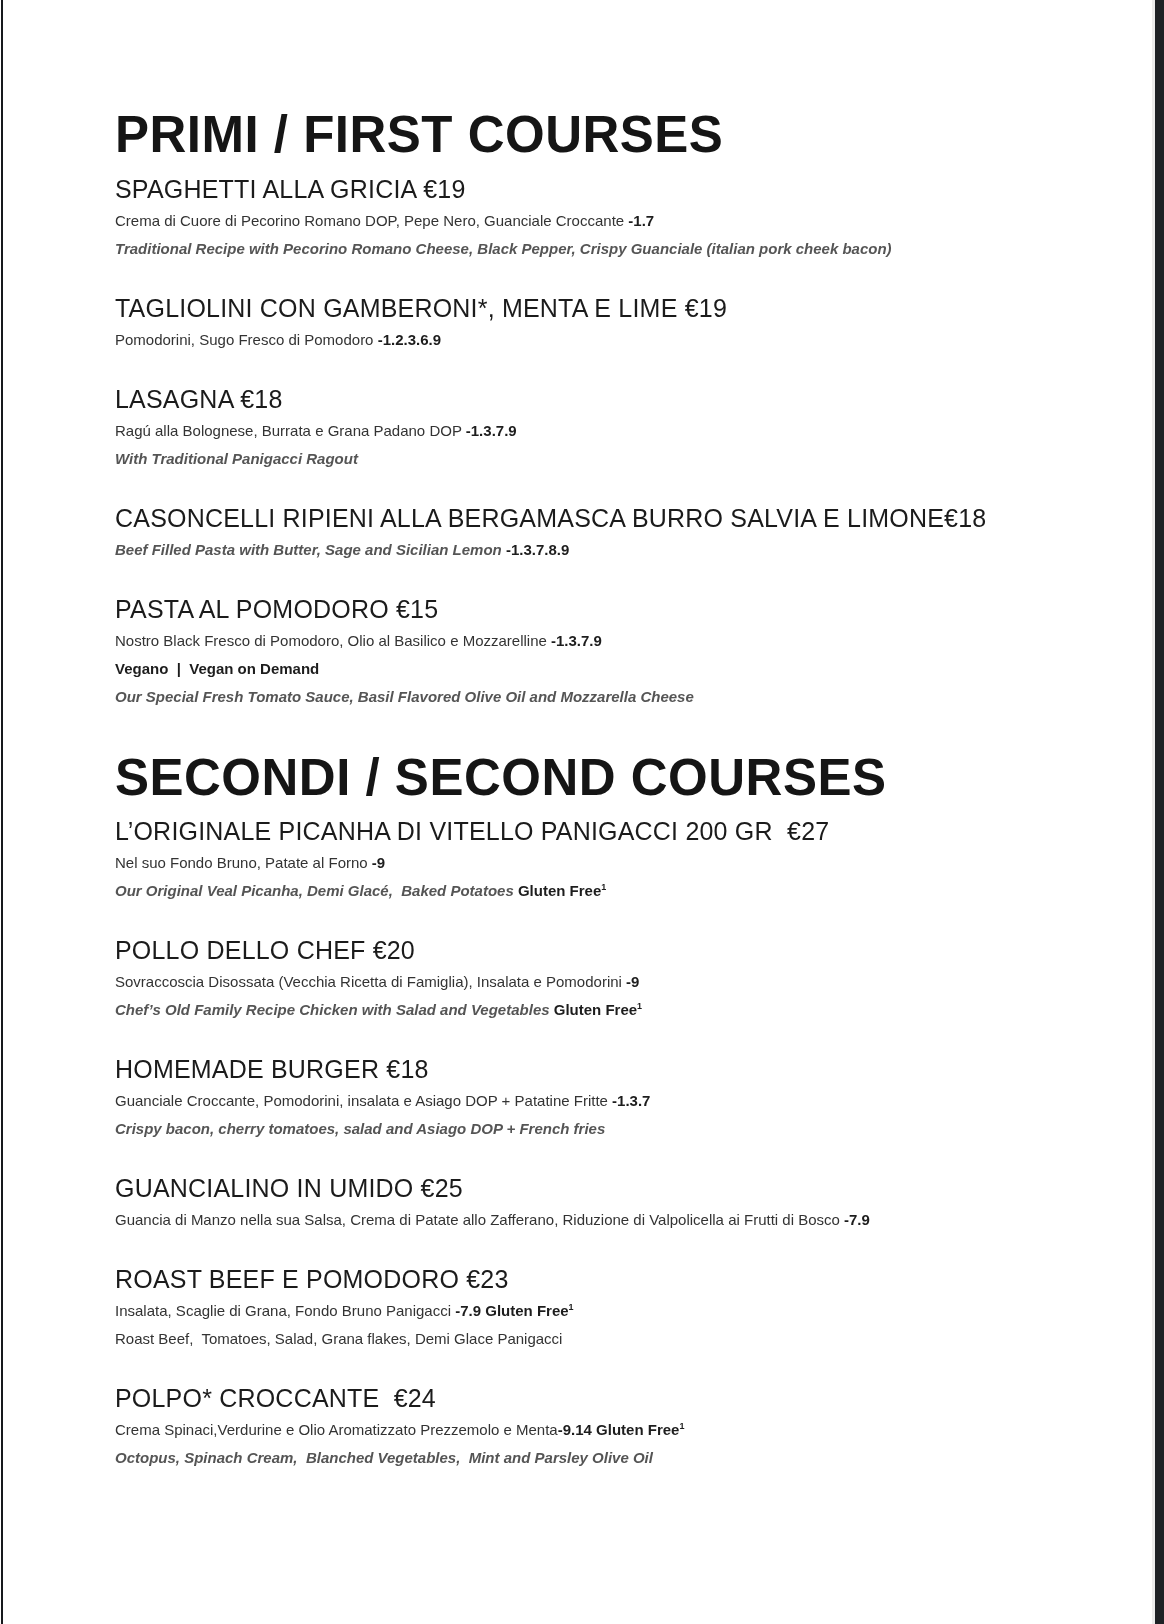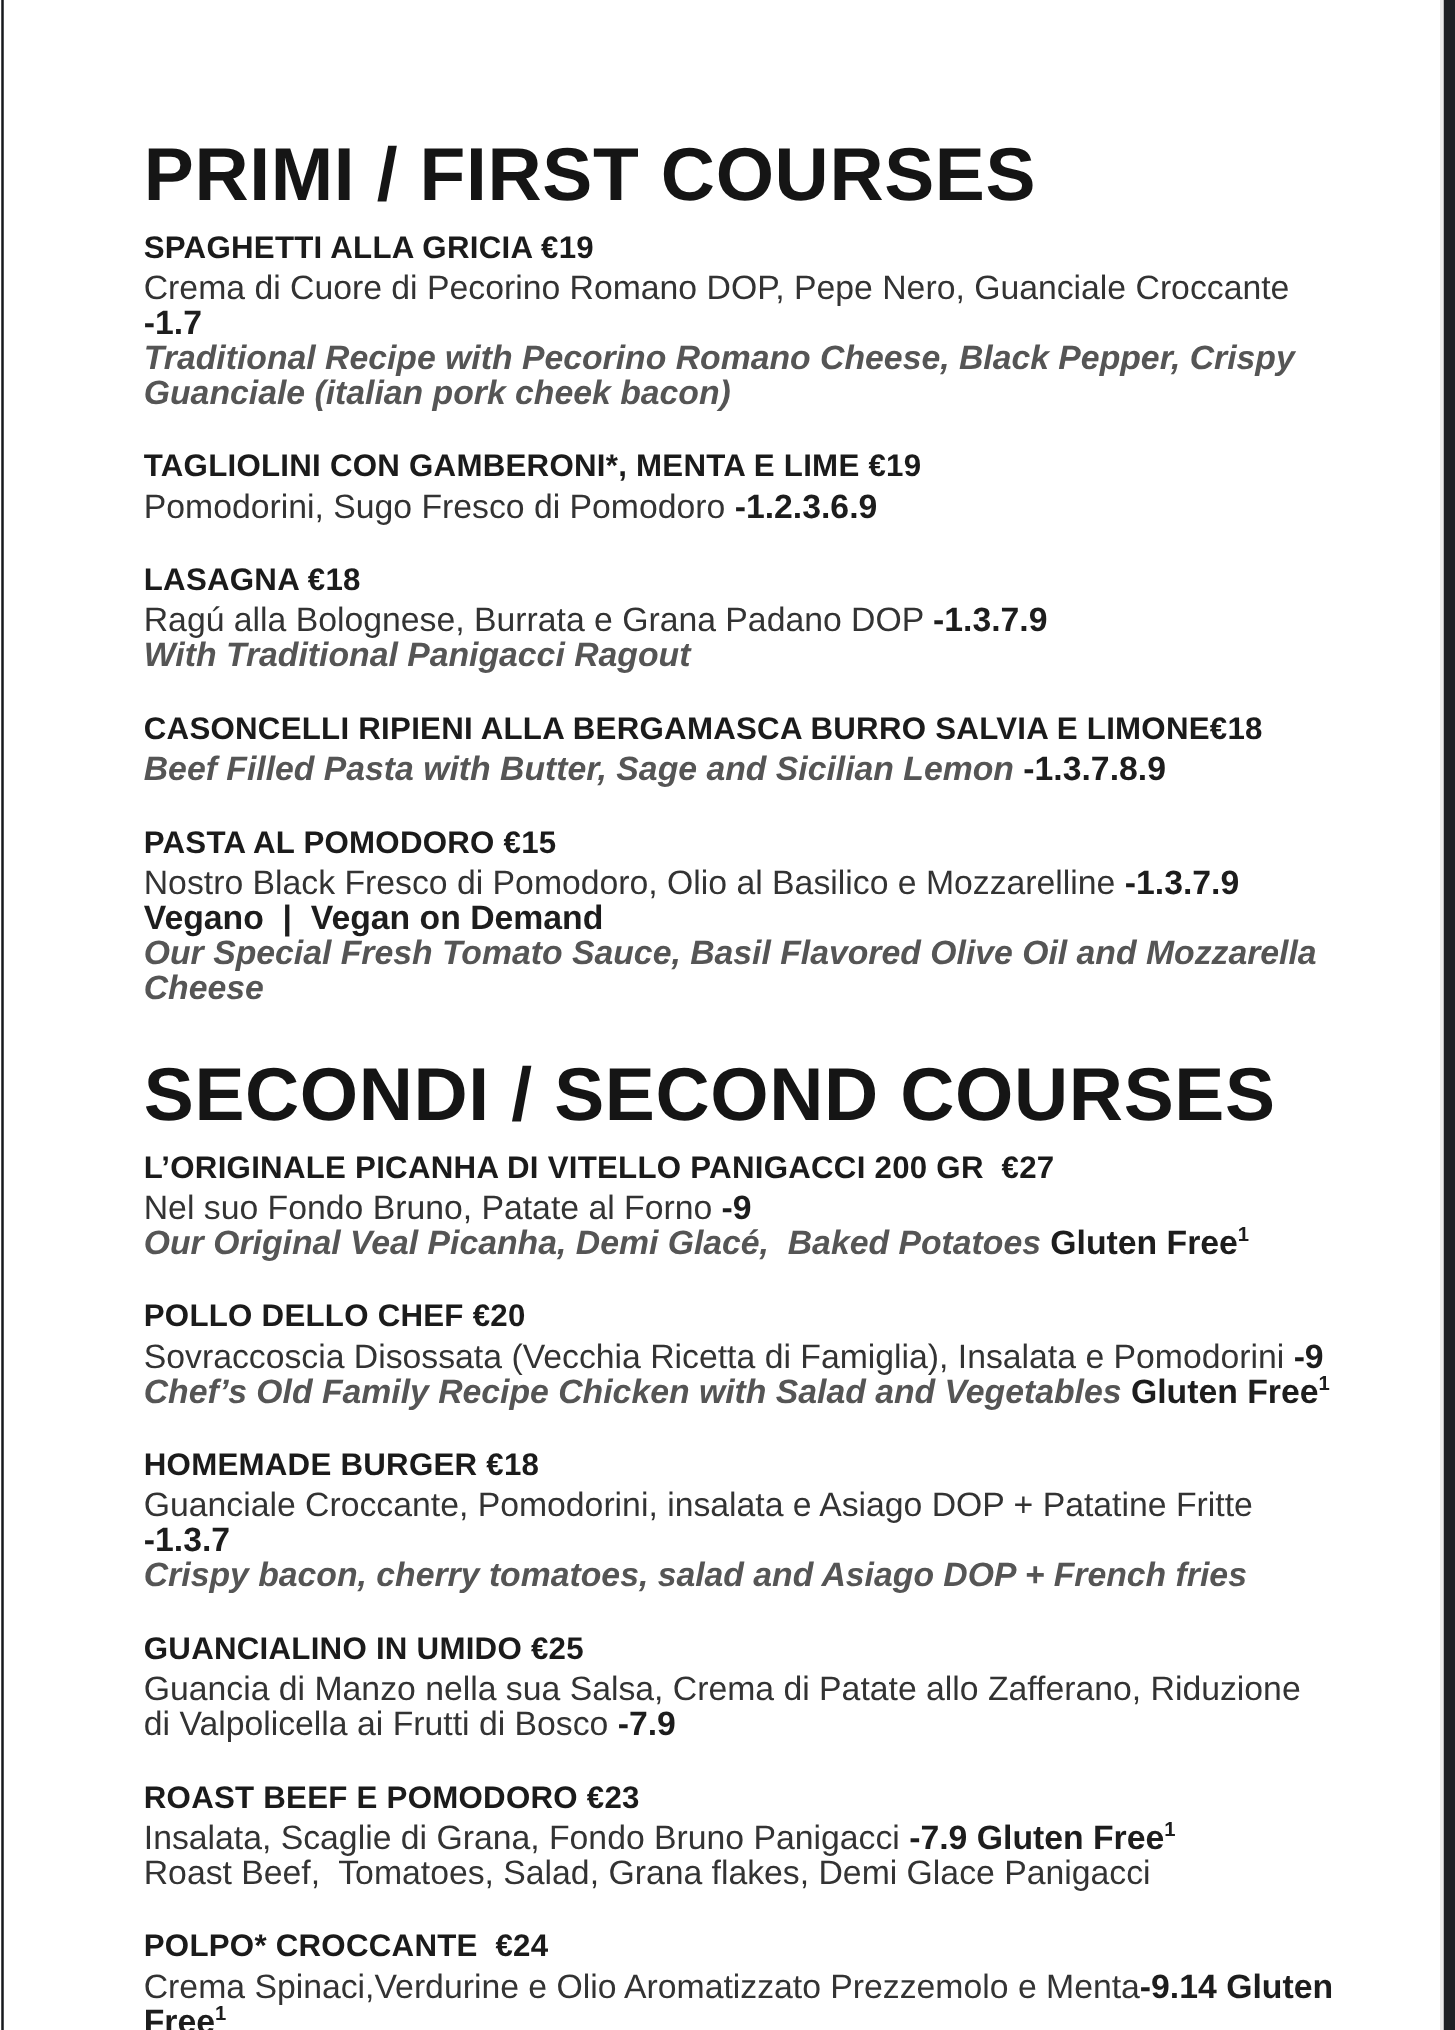--- a/index.html
+++ b/index.html
@@ -25,42 +25,42 @@
     position: absolute; right: 0; top: 0;
     width: 9px; height: 100%;
     background: #1e2125;
   }
   .menu-content {
     position: absolute;
     left: 115px; top: 108px;
     width: 952px;
   }
   .section-title {
-    font-size: 60px;
+    font-size: 51px;
     font-weight: 700;
     color: #151515;
     letter-spacing: 0.5px;
     line-height: 1.05;
     margin: 0 0 12px 0;
     white-space: pre-wrap;
   }
   .menu-section:not(:first-child) .section-title { margin-top: 40px; }
   .menu-item { margin-top: 30px; }
   .section-title + .menu-item { margin-top: 2px; }
   .item-title {
     font-size: 25px;
-    font-weight: 700;
+    font-weight: 400;
     color: #1b1b1b;
     line-height: 1.2;
     margin: 0 0 3px 0;
     letter-spacing: 0.2px;
     white-space: pre-wrap;
   }
   .item-line {
-    font-size: 27px;
+    font-size: 15px;
     line-height: 28px;
     white-space: pre-wrap;
   }
   .seg-regular { font-weight: 400; color: #333333; }
   .seg-bold    { font-weight: 700; color: #1d1d1d; }
   .seg-italic  { font-style: italic; font-weight: 700; color: #555555; }
   sup { font-size: 60%; line-height: 0; }
 </style>
 </head>
 <body>

